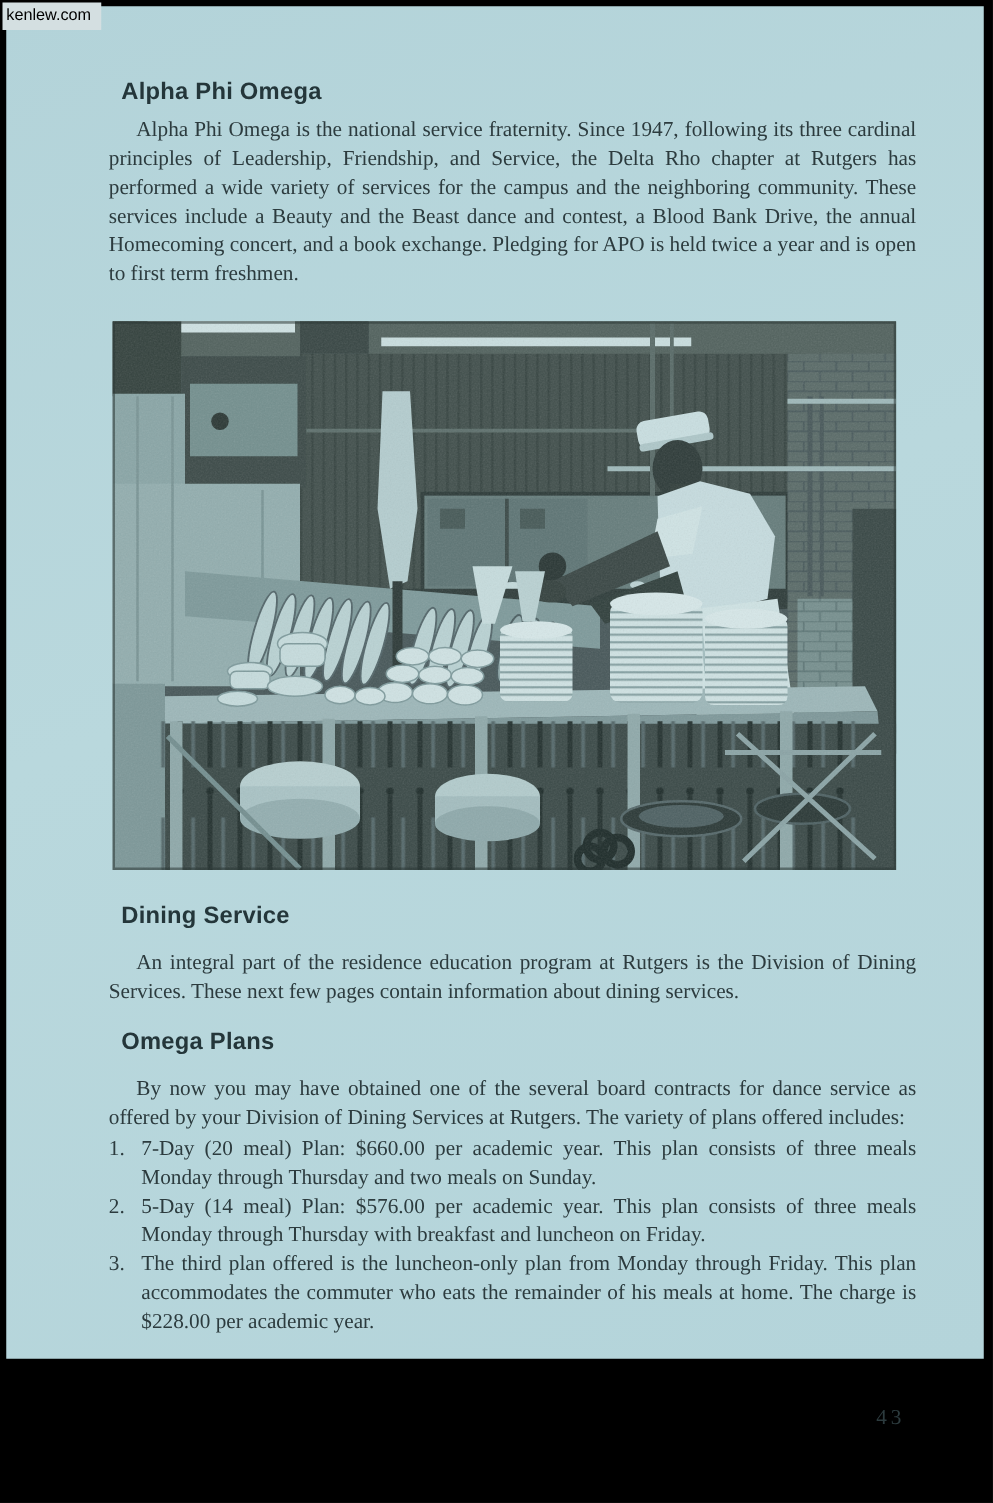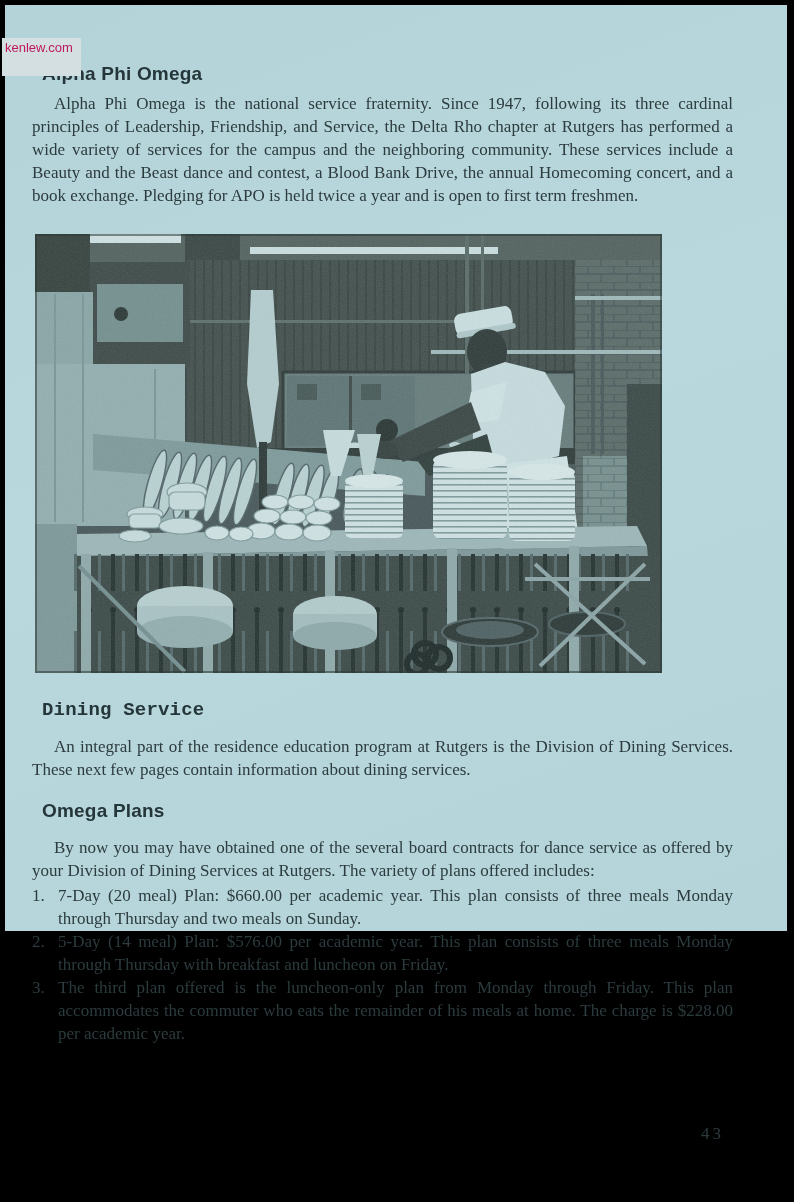--- a/index.html
+++ b/index.html
@@ -1,33 +1,33 @@
 <!DOCTYPE html>
 <html><head>
 <meta charset="utf-8">
 <style>
   html,body{margin:0;padding:0;background:#111;}
   .scan{position:relative;width:794px;height:1202px;background:#000;overflow:hidden;
         font-family:"Liberation Serif",serif;}
-  .paper{position:absolute;left:5px;top:5px;width:782px;height:926px;
+  .paper{position:absolute;left:5px;top:5px;width:782px;height:1082px;
          background:linear-gradient(160deg,#b3d3d9 0%,#b9d8dd 45%,#b4d4da 100%);
-         box-sizing:border-box;padding:58px 54px 0 27px;}
+         box-sizing:border-box;padding:58px 54px 0 82px;}
   .watermark{position:absolute;left:2px;top:2px;z-index:5;background:#d4dfe1;
-             color:#be185d;font:13px/1.3 "Liberation Sans",sans-serif;
-             padding:2px 8px 19px 3px;margin-top:36px;}
+             color:#000000;font:13px/1.3 "Liberation Sans",sans-serif;
+             padding:2px 8px 3px 3px;}
   .scan-mark{position:absolute;left:284px;top:26px;width:9px;height:6px;
              border:2px solid #5f7477;border-radius:50%;
              border-top-color:transparent;border-left-color:transparent;
              transform:rotate(18deg);opacity:.75;}
   h2{font:bold 19px/22px "Liberation Sans",sans-serif;color:#24363a;
      letter-spacing:.2px;margin:0 0 7px 10px;}
   p{font:17px/23px "Liberation Serif",serif;color:#2c3b3e;text-align:justify;
     text-indent:22px;margin:0;}
   .photo-wrap{margin:27px 0 0 3px;width:627px;height:439px;}
-  .h-dining{margin-top:26px;font-family:Liberation Mono, monospace;}
+  .h-dining{margin-top:26px;}
   .h-meal{margin-top:19px;}
   p.after-head{margin-top:14px;}
   .plan-list{margin-top:2px;}
   .plan-item{display:grid;grid-template-columns:26px 1fr;}
   .plan-num{font:17px/23px "Liberation Serif",serif;color:#2c3b3e;}
   .plan-text{font:17px/23px "Liberation Serif",serif;color:#2c3b3e;text-align:justify;}
   .page-number{position:absolute;left:696px;top:1119px;font:17px "Liberation Serif",serif;
                letter-spacing:3px;color:#2c3b3e;}
 </style>
 </head>

